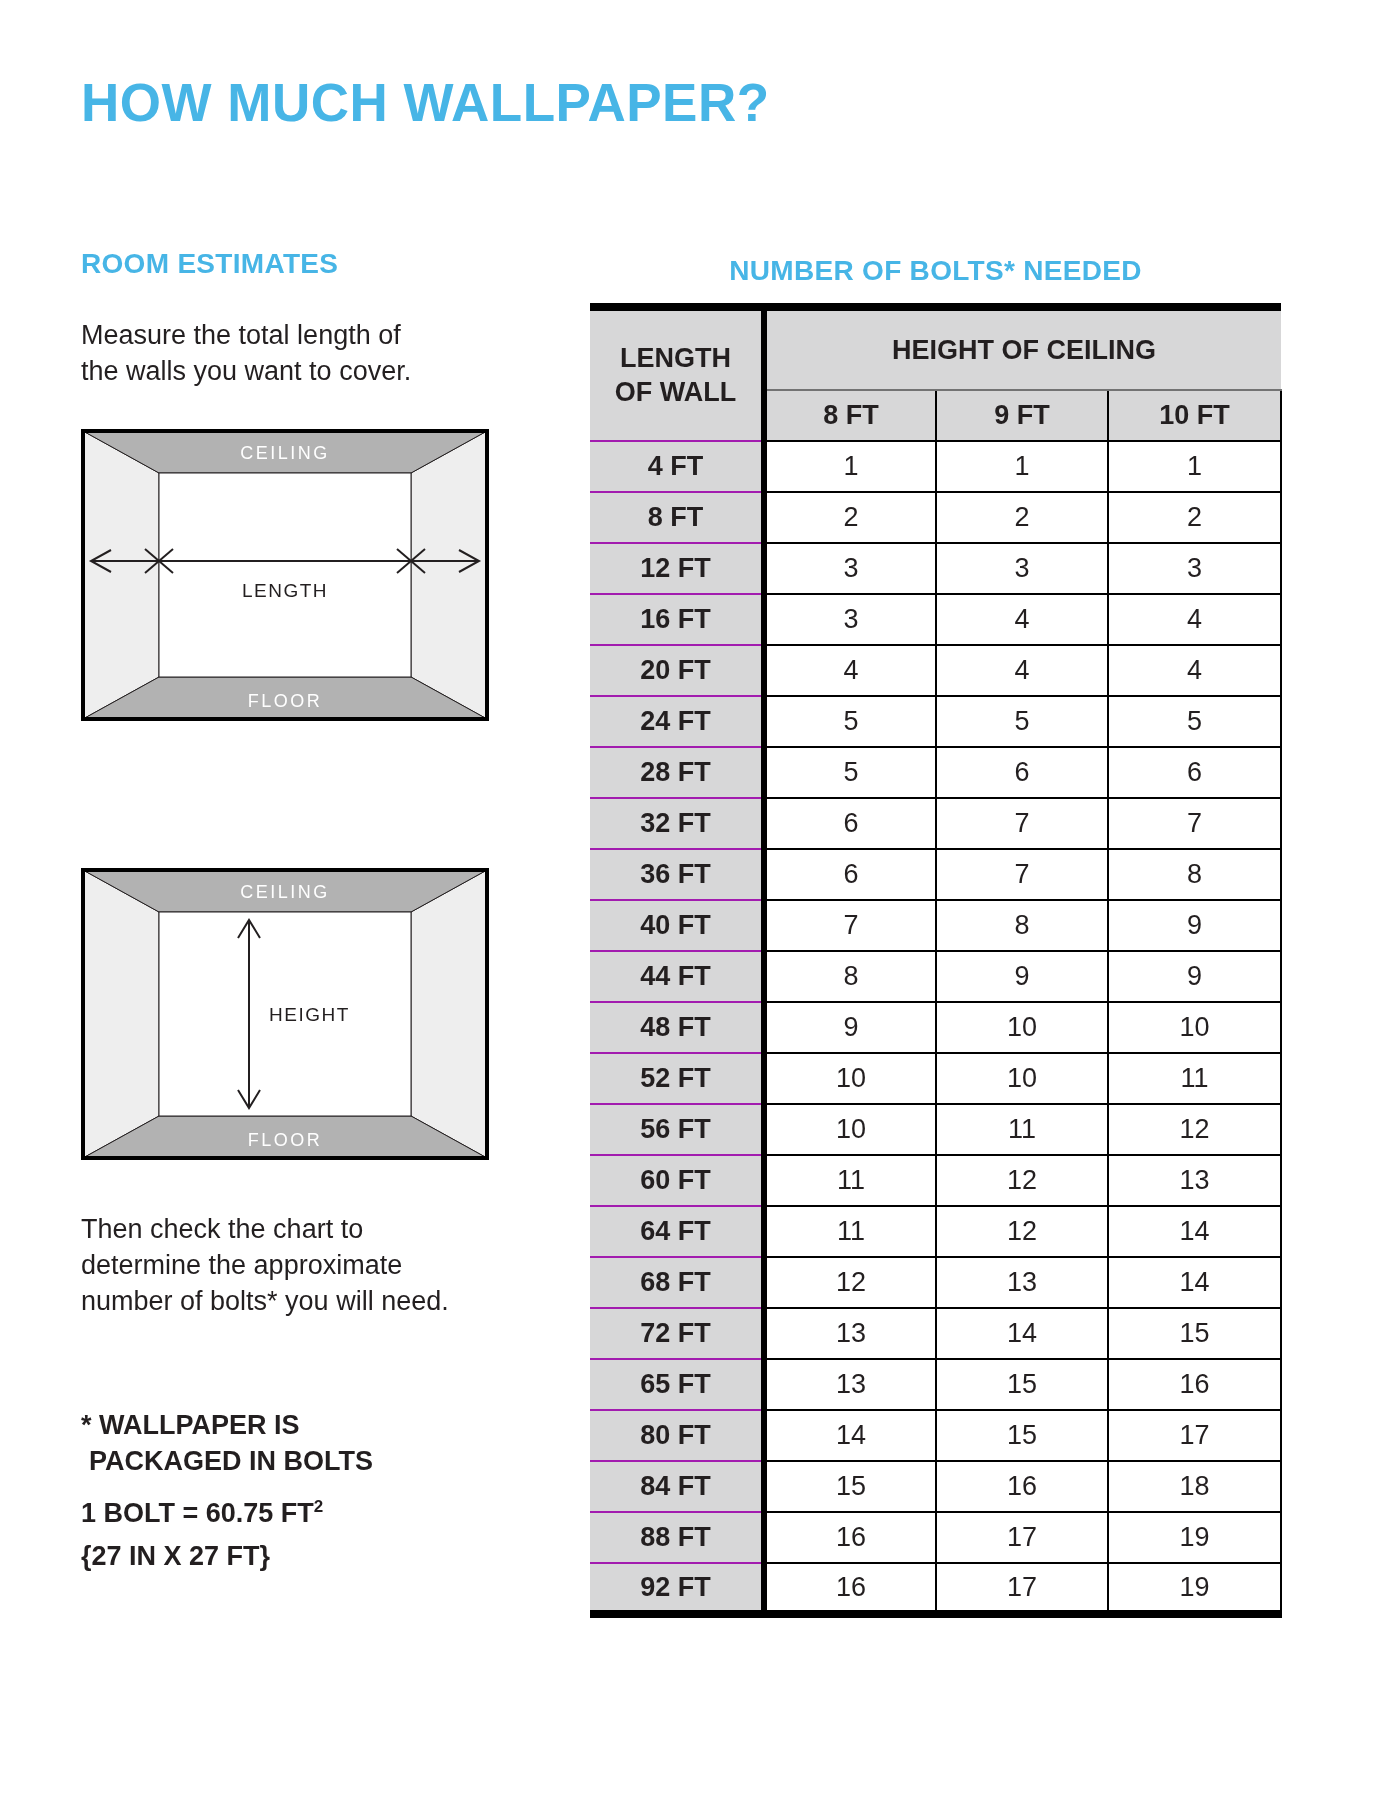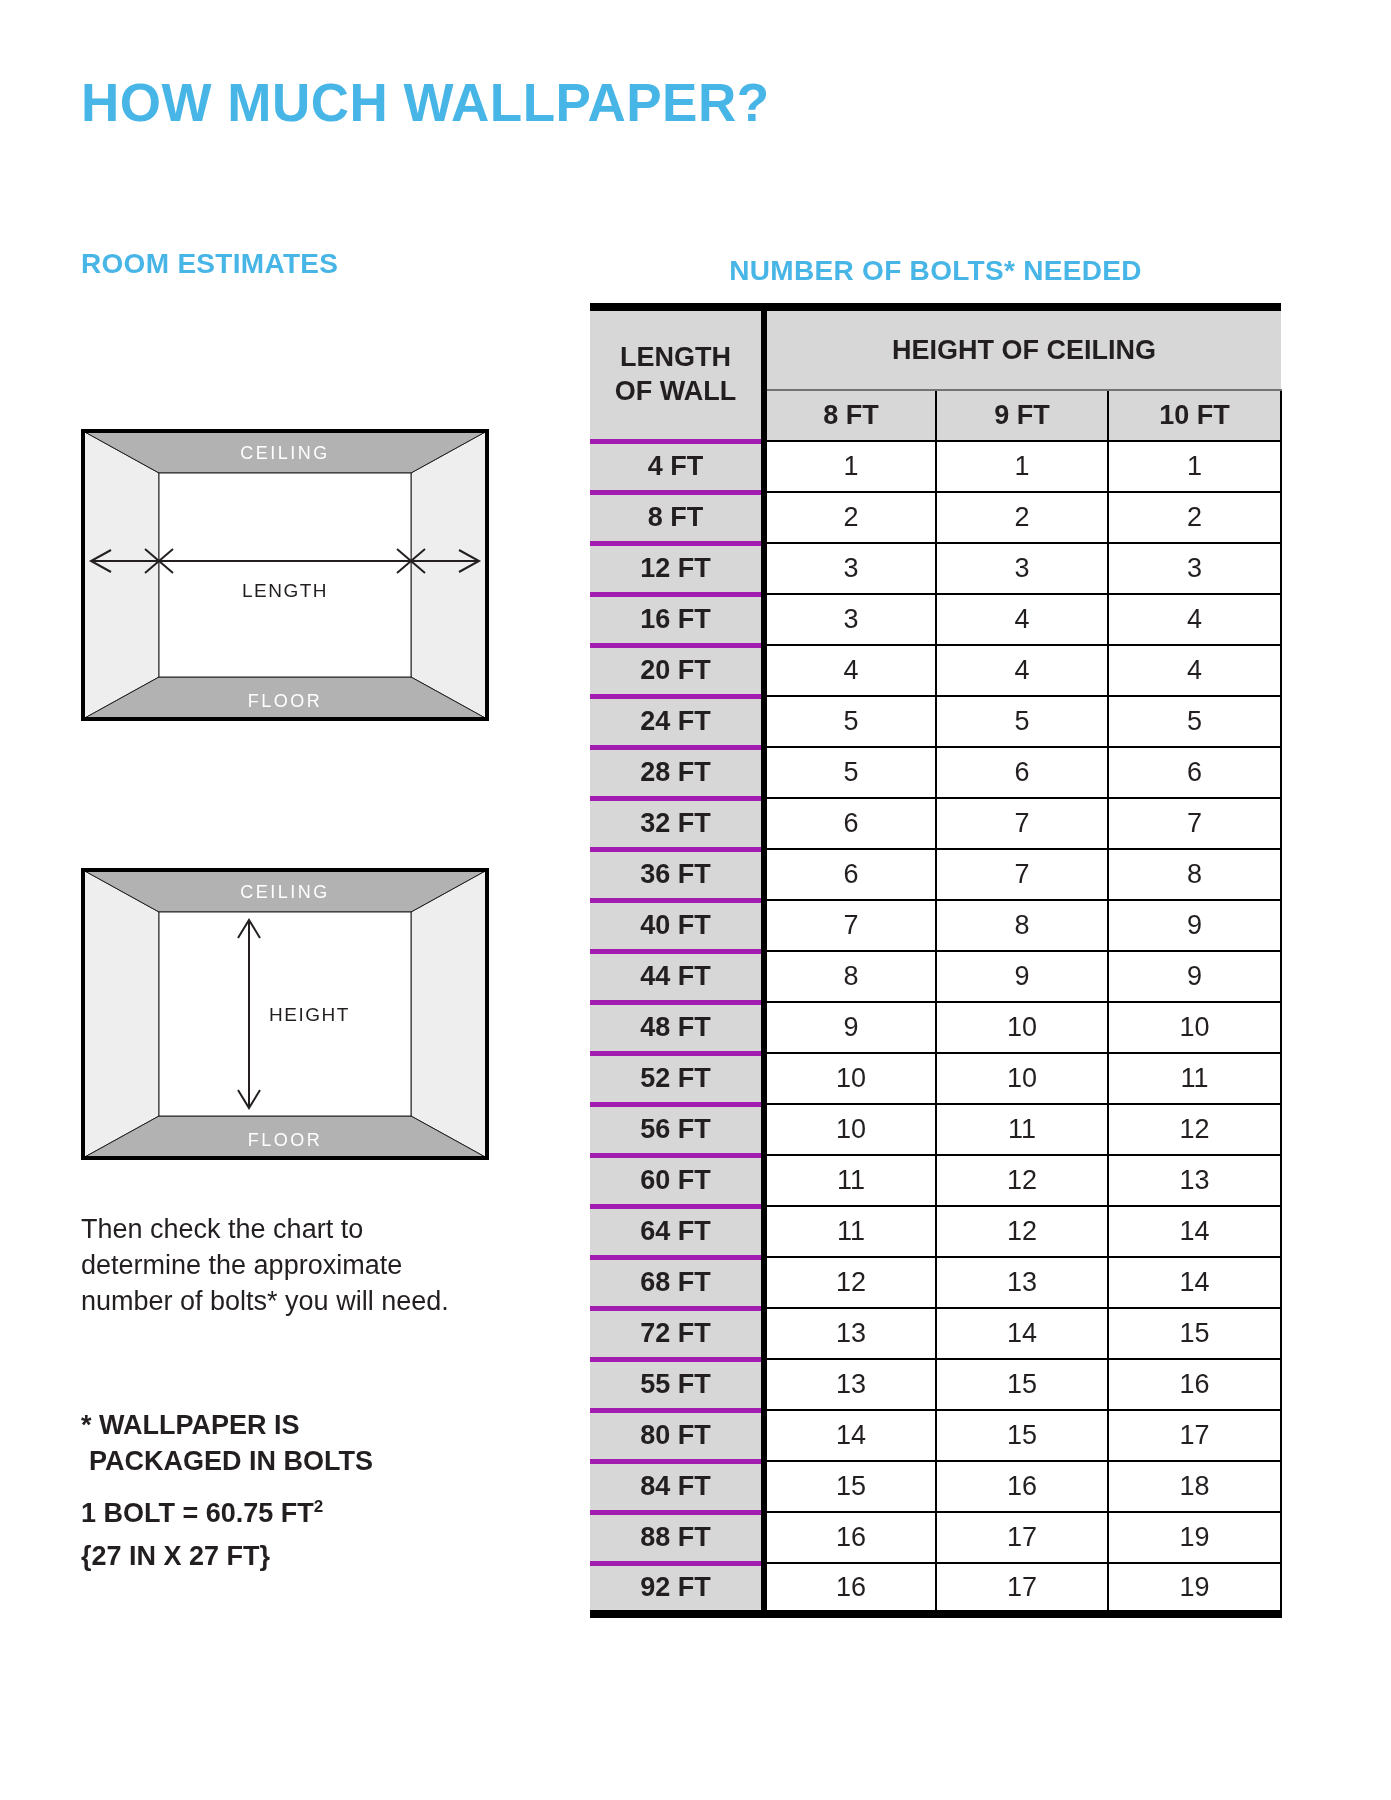--- a/index.html
+++ b/index.html
@@ -53,37 +53,39 @@
   .group-header {
     background:#d7d7d8; font-weight:bold; height:83px;
     border-bottom:2px solid #737373;
   }
   .subheader {
     background:#d7d7d8; font-weight:bold; height:51px;
     border-bottom:2px solid #000; border-left:2px solid #000; border-right:2px solid #000;
   }
   .len-cell {
     background:#d7d7d8; font-weight:bold; height:51px;
-    border-right:6px solid #000; border-top:5px solid #a21caf;
+    border-right:6px solid #000; border-top:2px solid #a21caf;
   }
   .val-cell {
     background:#ffffff; height:51px;
     border:2px solid #000;
   }
 </style>
 </head>
 <body>
 
 <div class="page">
 
   <h1 class="page-title">HOW MUCH WALLPAPER?</h1>
 
   <div class="section-heading left-heading">ROOM ESTIMATES</div>
   <div class="section-heading table-heading">NUMBER OF BOLTS* NEEDED</div>
 
+  <div class="body-text para-length">Measure the total length of
+the walls you want to cover.</div>
 
   <svg class="diagram diagram-length" viewBox="0 0 408 292">
     <polygon points="2,2 78,44 78,248 2,290" fill="#eeeeee" stroke="#231f20" stroke-width="1"></polygon>
     <polygon points="406,2 330,44 330,248 406,290" fill="#eeeeee" stroke="#231f20" stroke-width="1"></polygon>
     <polygon points="2,2 406,2 330,44 78,44" fill="#b2b2b2" stroke="#231f20" stroke-width="1"></polygon>
     <polygon points="2,290 406,290 330,248 78,248" fill="#b2b2b2" stroke="#231f20" stroke-width="1"></polygon>
     <rect x="78" y="44" width="252" height="204" fill="#ffffff" stroke="#231f20" stroke-width="1"></rect>
     <rect x="2" y="2" width="404" height="288" fill="none" stroke="#000000" stroke-width="4"></rect>
     <g stroke="#231f20" stroke-width="2" fill="none">
       <line x1="10" y1="132" x2="398" y2="132"></line>
@@ -251,21 +253,21 @@
           <td class="val-cell">13</td>
           <td class="val-cell">14</td>
         </tr>
         <tr>
           <td class="len-cell">72 FT</td>
           <td class="val-cell">13</td>
           <td class="val-cell">14</td>
           <td class="val-cell">15</td>
         </tr>
         <tr>
-          <td class="len-cell">55 FT</td>
+          <td class="len-cell">65 FT</td>
           <td class="val-cell">13</td>
           <td class="val-cell">15</td>
           <td class="val-cell">16</td>
         </tr>
         <tr>
           <td class="len-cell">80 FT</td>
           <td class="val-cell">14</td>
           <td class="val-cell">15</td>
           <td class="val-cell">17</td>
         </tr>

